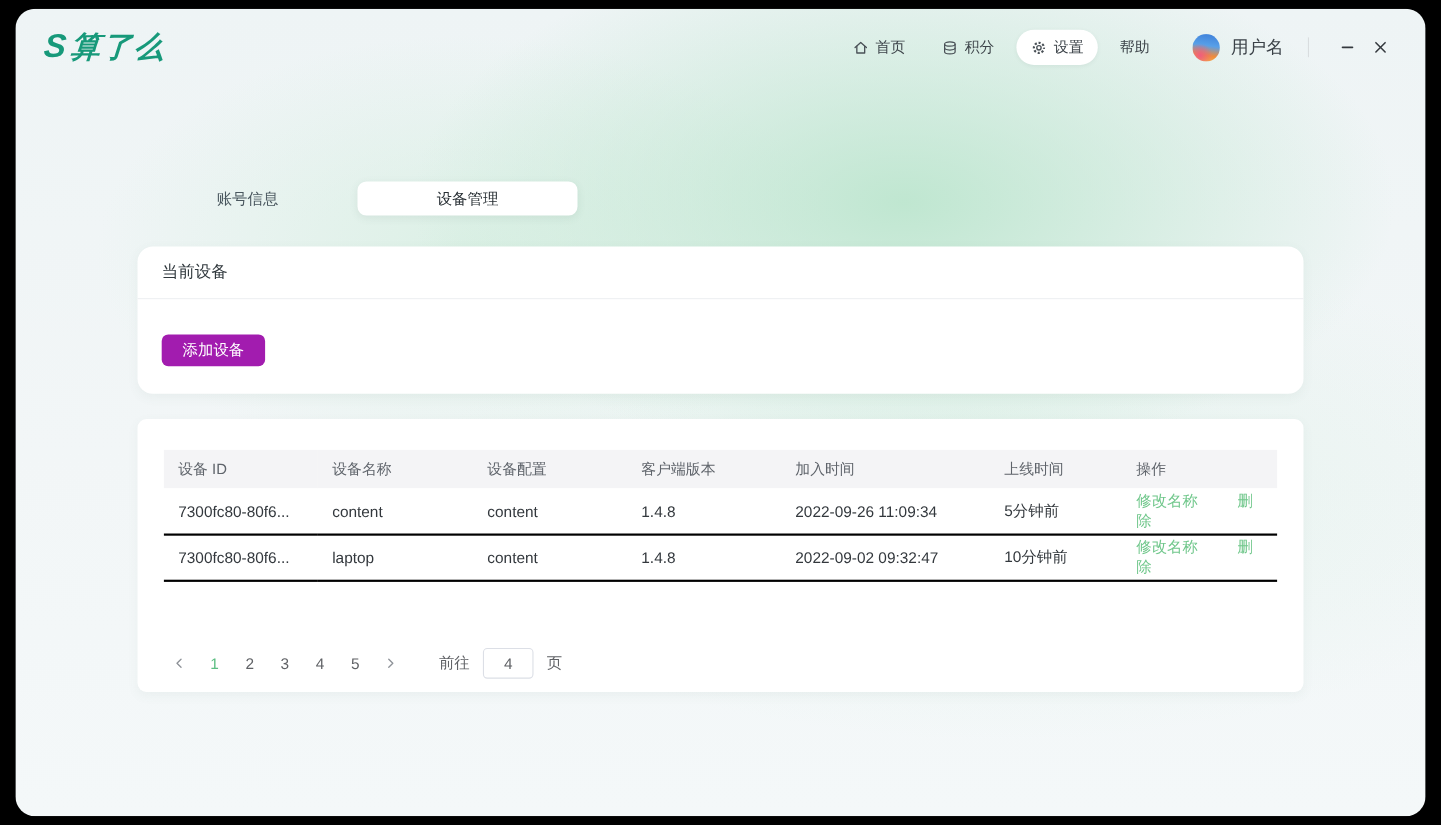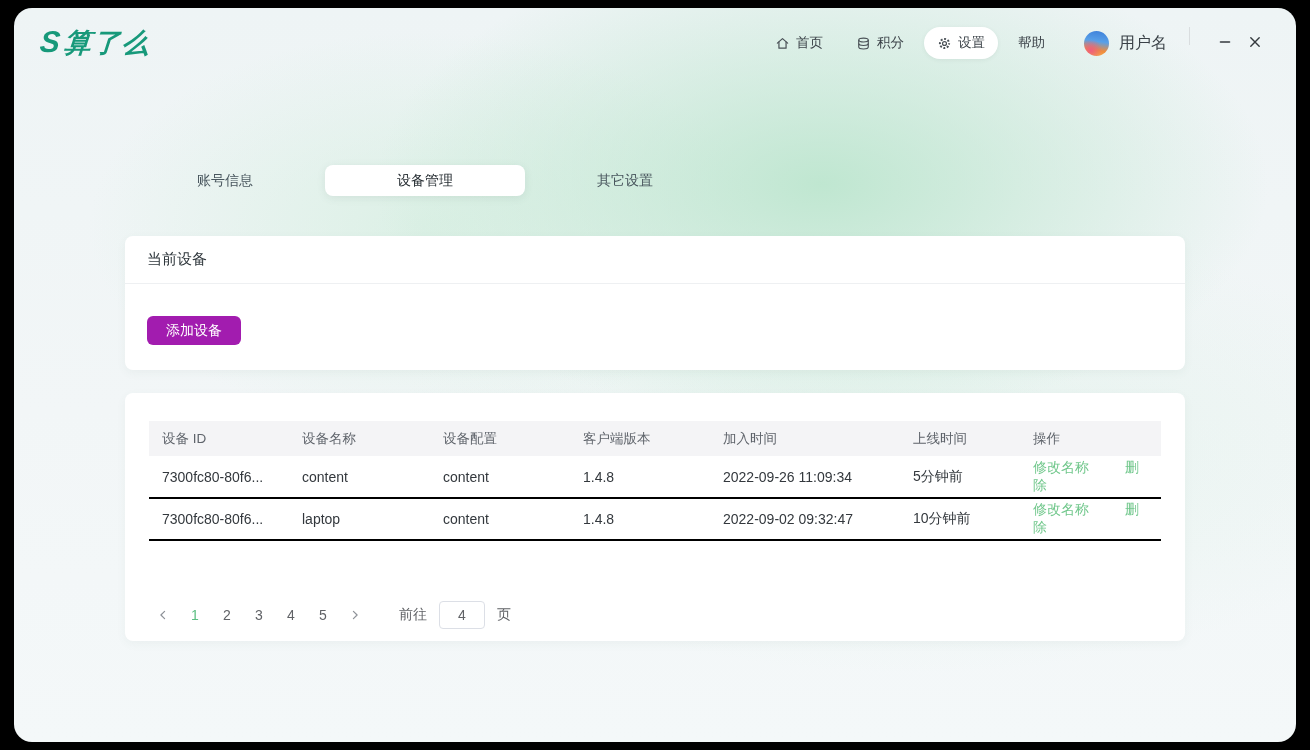--- a/index.html
+++ b/index.html
@@ -16,21 +16,21 @@
       linear-gradient(180deg,#eef4f5 0%,#f2f6f7 55%,#f4f8f9 100%);
   }
 
   
   .topbar { height:70px; display:flex; align-items:center; padding:0 26px; }
   .logo { display:flex; align-items:baseline; gap:5px; color:#17997a;
           font-weight:bold; font-style:italic; }
   .logo .mark { font-size:30px; letter-spacing:-1px; transform:skewX(-6deg); display:inline-block; }
   .logo .name { font-size:27px; letter-spacing:2px; transform:skewX(-4deg); display:inline-block; }
 
-  .topnav { margin-left:auto; display:flex; }
+  .topnav { margin-left:auto; display:flex; align-items:center; }
   .nav-item { display:flex; align-items:center; gap:6px; color:#3d444a;
     font-size:13.5px; padding:7px 13px; border-radius:999px; cursor:pointer; }
   .nav-item + .nav-item { margin-left:7px; }
   .nav-item.active { background:#ffffff; box-shadow:0 1px 4px rgba(60,90,80,0.08); }
   .nav-item svg { color:#4a5157; display:block; }
 
   .user { display:flex; align-items:center; gap:10px; margin-left:26px; cursor:pointer; }
   .avatar { width:25px; height:25px; border-radius:50%;
     background:
       radial-gradient(circle at 28% 78%, #ef5d7f 0%, rgba(239,93,127,0) 42%),
@@ -44,21 +44,21 @@
   
   .content { margin-left:111px; width:1060px; }
 
   .tabs { display:flex; margin-top:87px; }
   .tab { width:200px; height:31px; display:flex; align-items:center; justify-content:center;
     font-size:14px; color:#49565e; border-radius:8px; cursor:pointer; }
   .tab.active { background:#ffffff; color:#272e33; font-weight:500;
     box-shadow:0 2px 8px rgba(70,100,90,0.10); }
 
   .card { background:#ffffff; border-radius:8px; box-shadow:0 3px 10px rgba(90,120,110,0.06); }
-  .card-current { margin-top:40px; }
+  .card-current { margin-top:28px;border-radius:14px; }
   .card-header { height:48px; display:flex; align-items:center; padding:0 22px;
     border-bottom:1px solid #eef0f2; font-size:15px; color:#2f373c; }
   .card-body { padding:32px 22px 25px; }
 
   .btn-add { background:#a21caf; color:#ffffff; font-size:14px; border:none;
     border-radius:6px; padding:0 19px; height:29px; cursor:pointer;
     font-family:inherit; }
 
   
   .card-table { margin-top:23px; padding:28px 24px 12px; }
@@ -151,21 +151,20 @@
           </svg>
       </div>
     </div>
   </div>
 
   <div class="content">
 
     <div class="tabs">
       <div class="tab">账号信息</div>
       <div class="tab active">设备管理</div>
-      <div class="tab">其它设置</div>
     </div>
 
     <div class="card card-current">
       <div class="card-header">当前设备</div>
       <div class="card-body">
         <button class="btn-add">添加设备</button>
       </div>
     </div>
 
     <div class="card card-table">

